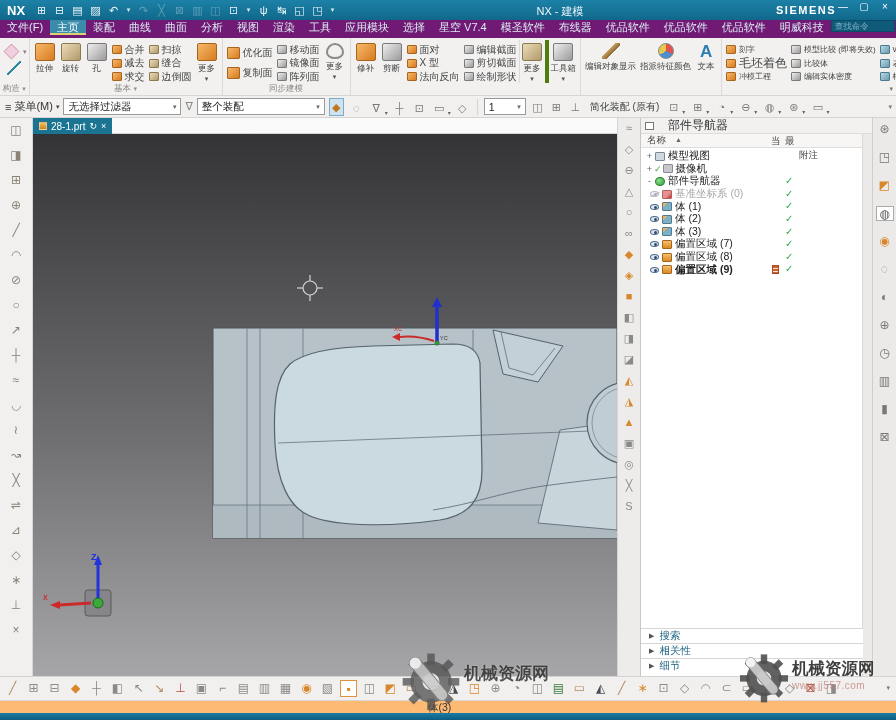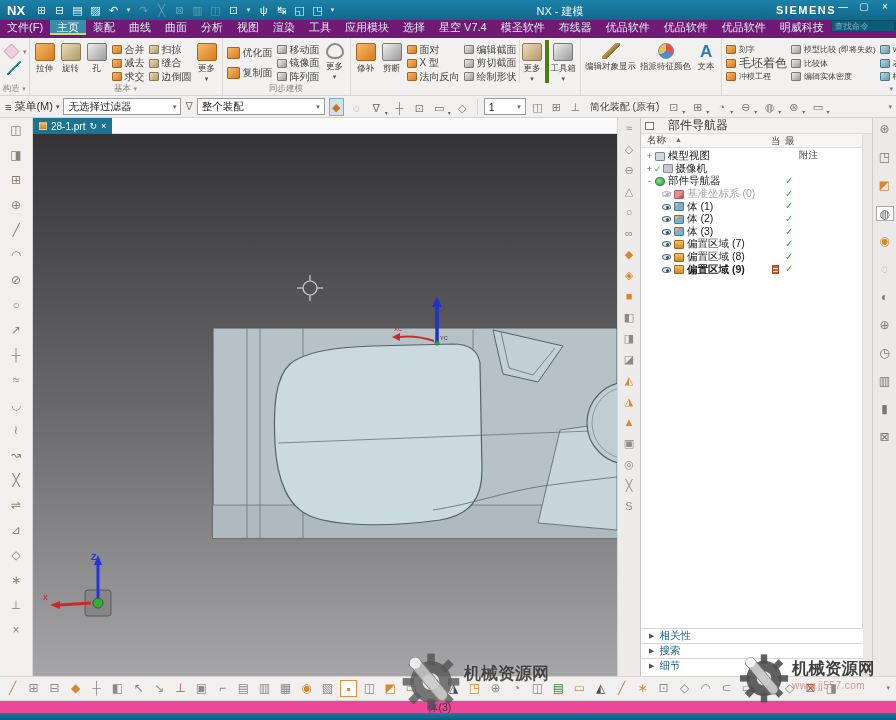--- a/index.html
+++ b/index.html
@@ -108,21 +108,21 @@
   .nt-ico{width:9px;height:8px;border:1px solid #777;background:#fff}
   #navhead{height:14px;border-bottom:1px solid #e0dedd;position:relative;font-size:9.5px;color:#444;background:#f7f6f5}
   #nh-name{position:absolute;left:6px;top:0}
   #nh-sort{position:absolute;left:34px;top:2px;font-size:7px;color:#666}
   #nh-c1{position:absolute;left:130px;top:1px}
   #nh-c2{position:absolute;left:144px;top:1px}
   #nh-c3{position:absolute;left:158px;top:15px}
   #navrows{padding-top:2px}
   .trow{height:12.6px;display:flex;align-items:center;font-size:10.5px;color:#222;position:relative}
   .trow.lvl0{padding-left:4px}
-  .trow.lvl1{padding-left:12px}
+  .trow.lvl1{padding-left:0}
   .exp{width:9px;font-size:9px;color:#666;text-align:center;flex:0 0 auto}
   .pre{color:#2faa44;font-size:9px;font-weight:bold}
   .eye{display:none;width:9px;height:6px;border:1px solid #4a6a8a;border-radius:50%;
     margin-right:2px;position:relative;background:#dce8f2;flex:0 0 auto}
   .eye::after{content:"";position:absolute;left:2.5px;top:1px;width:3px;height:3px;background:#334a66;border-radius:50%}
   .trow.eyed .eye,.trow.eyeoff .eye{display:inline-block}
   .trow.eyeoff .eye{opacity:.45}
   .trow.eyeoff .eye::before{content:"";position:absolute;left:-1px;top:2px;width:10px;height:1px;background:#a33;transform:rotate(-25deg)}
   .fi{width:10px;height:9px;margin:0 3px 0 1px;border-radius:1px;flex:0 0 auto}
   .fi-view .fi{background:#cdd8e0;border:1px solid #788a99}
@@ -151,21 +151,21 @@
   .rbi{font-size:12px;color:#777;width:18px;height:15px;line-height:15px;text-align:center}
   .rbi.sel{background:#fff;border:1px solid #aaa;color:#555}
   .rbi.c-o{color:#d8872a}
 
   
   #bottombar{position:absolute;left:0;top:676px;width:896px;height:24px;background:#f1f0ef;
     border-top:1px solid #d5d4d2;display:flex;align-items:center;padding-left:4px;gap:4px;overflow:hidden}
   .bbi{width:17px;height:17px;font-size:12px;line-height:16px;text-align:center;flex:0 0 auto}
   .bbi.sel{border:1px solid #e09040;background:#fff}
   #bb-overflow{position:absolute;right:6px;top:684px;font-size:7px;color:#777;z-index:25}
-  #statusbar{position:absolute;left:0;top:700px;width:896px;height:13px;background:#ec4899;
+  #statusbar{position:absolute;left:0;top:700px;width:896px;height:13px;background:#fdba74;
     border-top:1px solid #d8d6d4;font-size:10.5px;color:#333}
   #statustext{position:absolute;left:428px;top:0;line-height:12px}
   #tealstrip{position:absolute;left:0;top:713px;width:896px;height:7px;
     background:linear-gradient(#1a7da5,#0d5b80)}
 
   
   .wm{position:absolute;z-index:30;display:flex;align-items:flex-start;pointer-events:none}
   .wm-text{font-weight:bold;color:rgba(30,30,30,.85);white-space:nowrap;
     text-shadow:0 0 2px rgba(255,255,255,.5)}
   .wm-url{font-size:10px;color:rgba(195,125,115,.75);letter-spacing:.5px}
@@ -798,25 +798,25 @@
           <span class="lbl">偏置区域 (9)</span>
           <span class="chk">✓</span>
           <span class="cur-mark"></span>
         </div>
       </div>
     <div id="navscroll"></div>
     <div id="navsections">
 
     <div class="nsec">
           <span class="ar">▶</span>
-          <span>相关性</span>
+          <span>搜索</span>
         </div>
         <div class="nsec">
           <span class="ar">▶</span>
-          <span>搜索</span>
+          <span>相关性</span>
         </div>
         <div class="nsec">
           <span class="ar">▶</span>
           <span>细节</span>
         </div>
       </div>
   </div>
 
   <div id="resourcebar">
 

